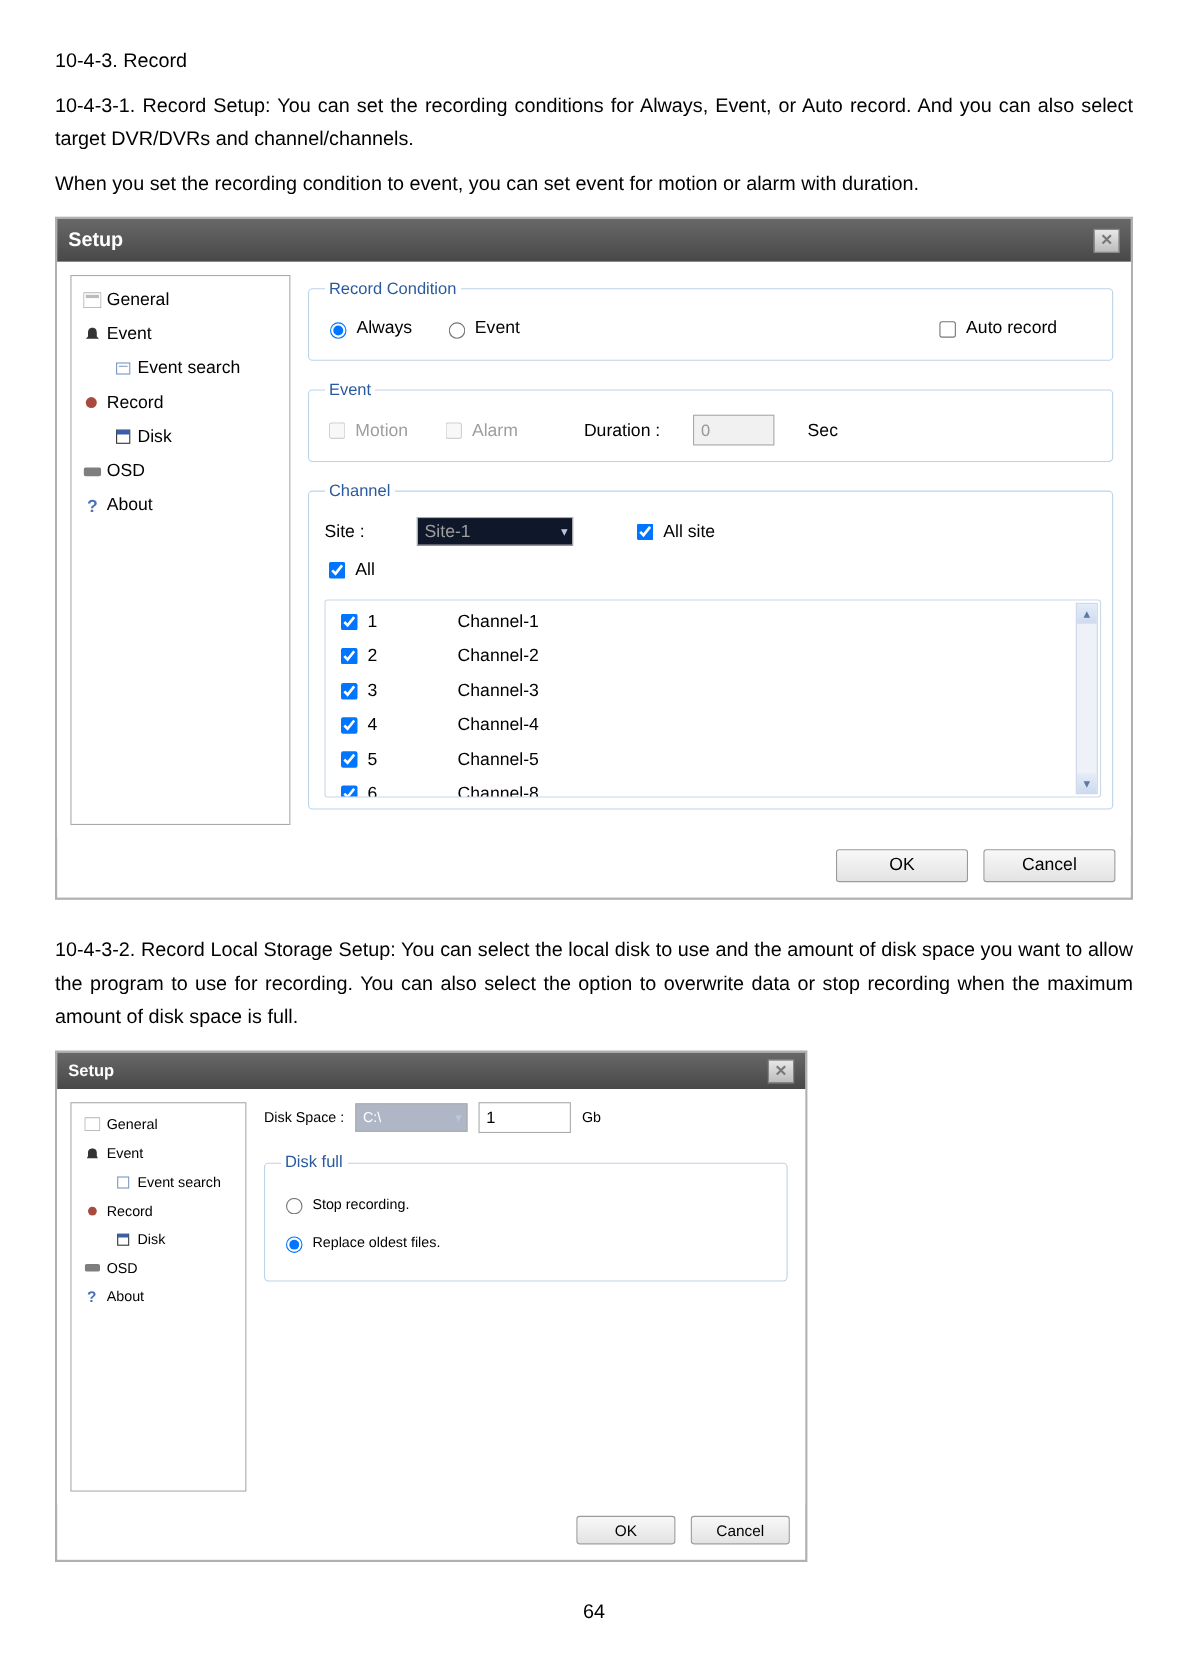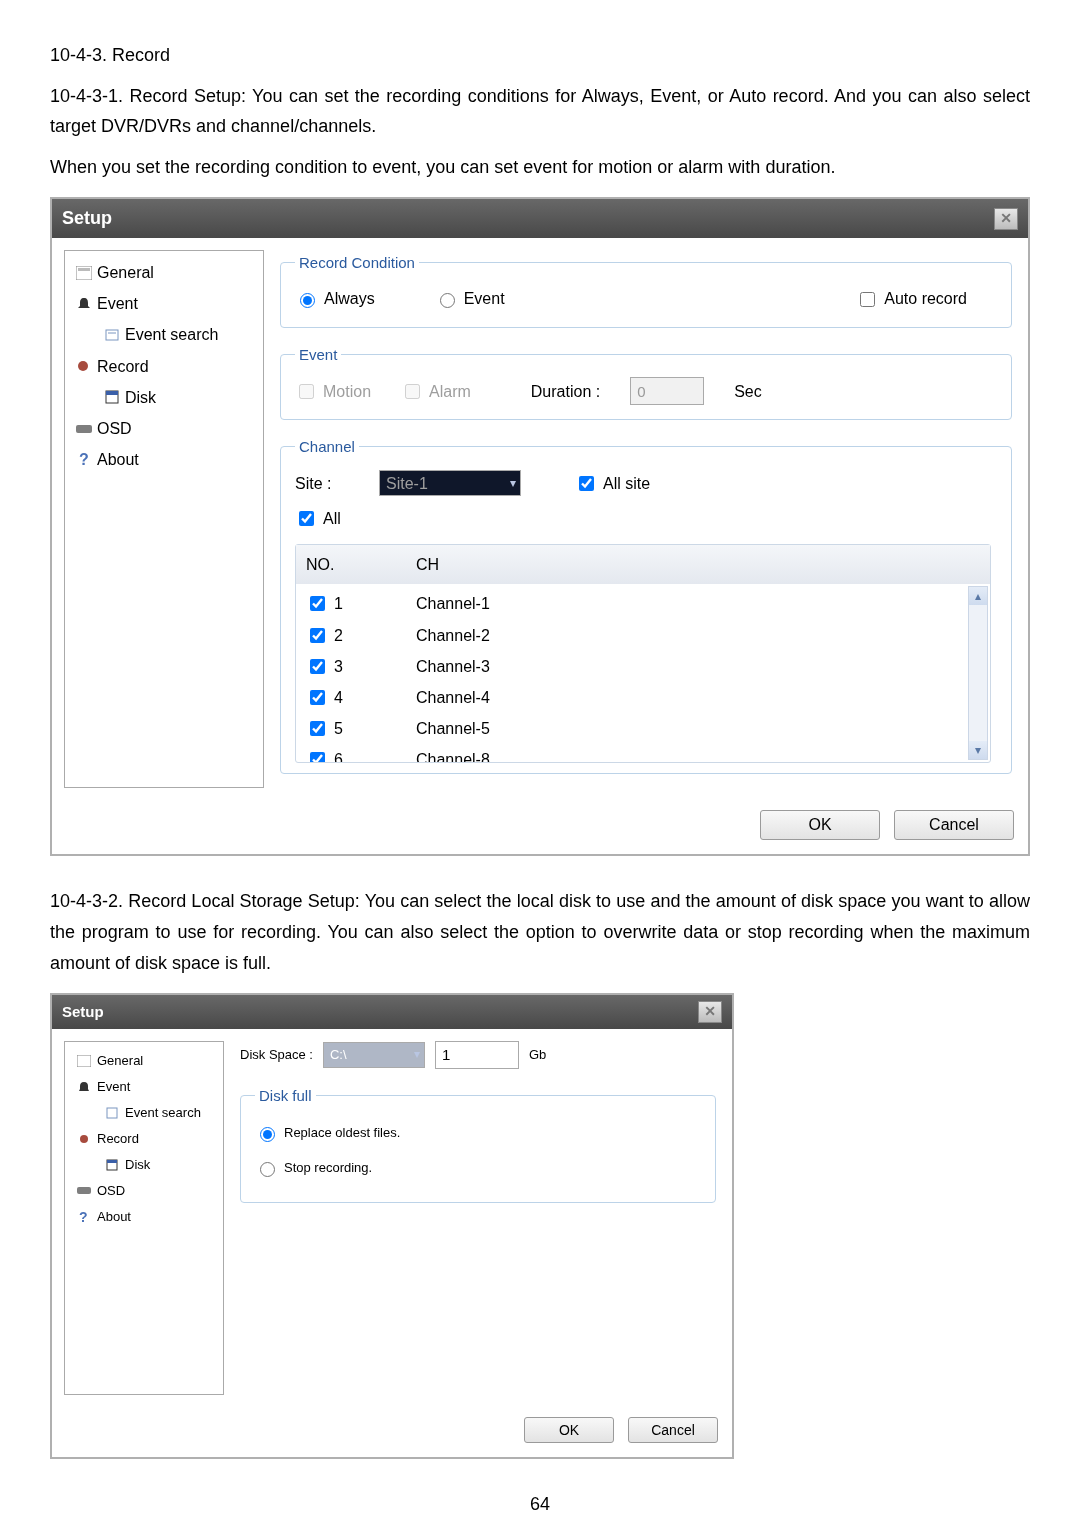--- a/index.html
+++ b/index.html
@@ -64,25 +64,25 @@
 .tree li.indent2 { padding-left: 34px; }
 .tree-icon {
   width: 18px; height: 16px; display: inline-flex; align-items: center; justify-content: center;
   color: #555;
 }
 .content { flex: 1; padding: 0 4px; }
 fieldset {
   border: 1px solid #bcd3e8;
   border-radius: 4px;
   margin: 0 0 14px 0;
-  padding: 10px 20px 14px 14px;
+  padding: 10px 10px 14px 14px;
 }
 legend { color: #2a5a9e; padding: 0 4px; font-size: 15px; }
 .row { display: flex; align-items: center; gap: 30px; }
-.row.gap-lg { gap: 60px; }
+.row.gap-lg { gap: 28px; }
 label.opt { display: inline-flex; align-items: center; gap: 6px; cursor: pointer; }
 input[type=radio], input[type=checkbox] { width: 15px; height: 15px; }
 .disabled { color: #9e9e9e; }
 .textin {
   border: 1px solid #aaa;
   padding: 2px 6px;
   height: 22px;
   background: #fff;
   font-family: inherit;
   font-size: 15px;
@@ -214,21 +214,21 @@
         <legend>Record Condition</legend>
         <div class="row gap-lg">
           <label class="opt">
               <input type="radio" name="rc" checked="" style="">
               <span>Always</span>
             </label>
           <label class="opt">
               <input type="radio" name="rc" style="">
               <span>Event</span>
             </label>
-          <label class="opt" style="margin-left:auto;margin-right:24px;">
+          <label class="opt" style="margin-left:auto;margin-right:40px;">
               <input type="checkbox" style="">
               <span>Auto record</span>
             </label>
         </div>
       </fieldset>
 
       <fieldset>
         <legend>Event</legend>
         <div class="row">
           <label class="opt disabled">
@@ -259,24 +259,20 @@
             </label>
         </div>
         <div style="margin:8px 0 10px 0;">
           <label class="opt">
               <input type="checkbox" checked="" style="">
               <span>All</span>
             </label>
         </div>
 
         <div class="ch-grid">
-          <div class="ch-head">
-            <div class="col-no">NO.</div>
-            <div>CH</div>
-          </div>
           <div class="ch-body">
             <div class="rows" id="ch-rows">
                 <div class="ch-row">
                   <div class="col-no">
                     <input type="checkbox" checked="" style="">
                     <span>1</span>
                   </div>
                   <div>Channel-1</div>
                 </div>
                 <div class="ch-row">
@@ -405,27 +401,27 @@
         <span class="select-sim" style="min-width:90px;background:#afb7c6;color:#fff;">
             <span>C:\</span>
             <span class="dd">▾</span>
           </span>
         <input class="textin" style="width: 70px;" value="1">
         <span style="">Gb</span>
       </div>
       <fieldset>
         <legend>Disk full</legend>
         <div style="padding:4px 0;"><label class="opt">
+              <input type="radio" name="df" style="">
+              <span>Stop recording.</span>
+            </label></div>
+        <div style="padding:4px 0;"><label class="opt">
               <input type="radio" name="df" checked="" style="">
               <span>Replace oldest files.</span>
             </label></div>
-        <div style="padding:4px 0;"><label class="opt">
-              <input type="radio" name="df" style="">
-              <span>Stop recording.</span>
-            </label></div>
       </fieldset>
     </div>
   </div>
   <div class="footer-btns">
     <button class="btn">OK</button>
     <button class="btn">Cancel</button>
   </div>
 </div>
 
 <div class="pagefoot">64</div>

